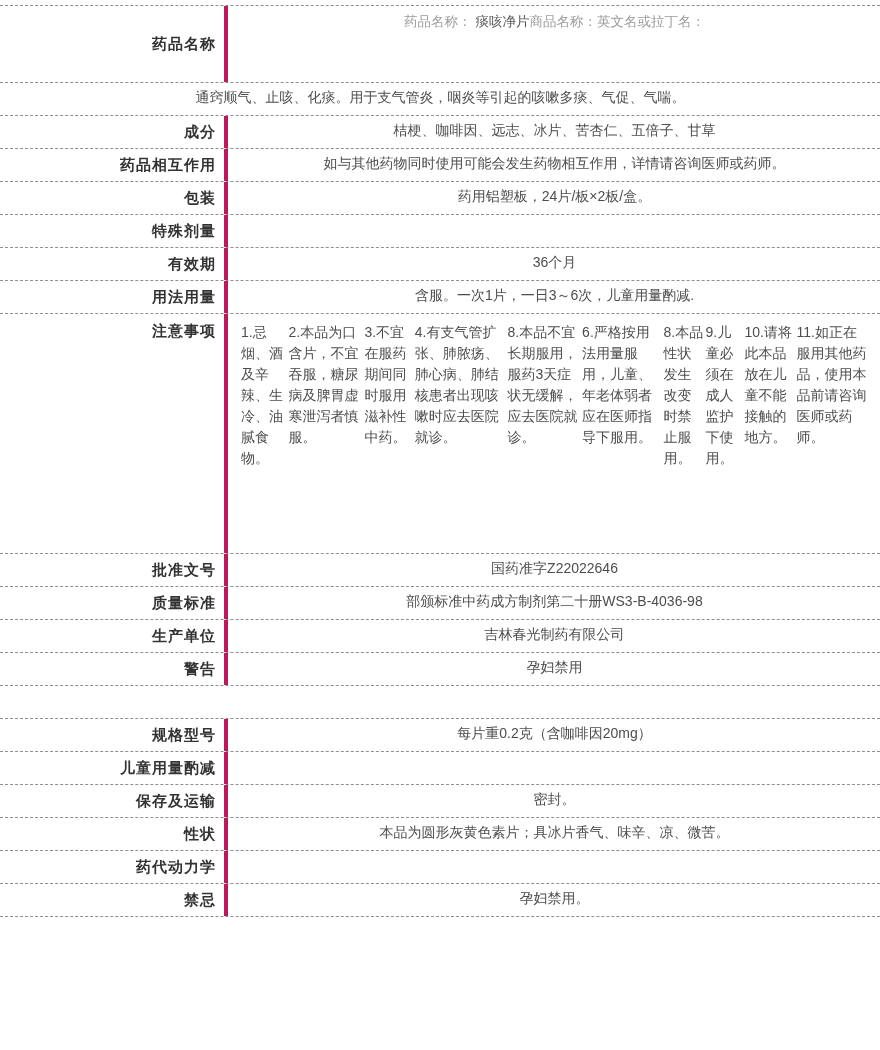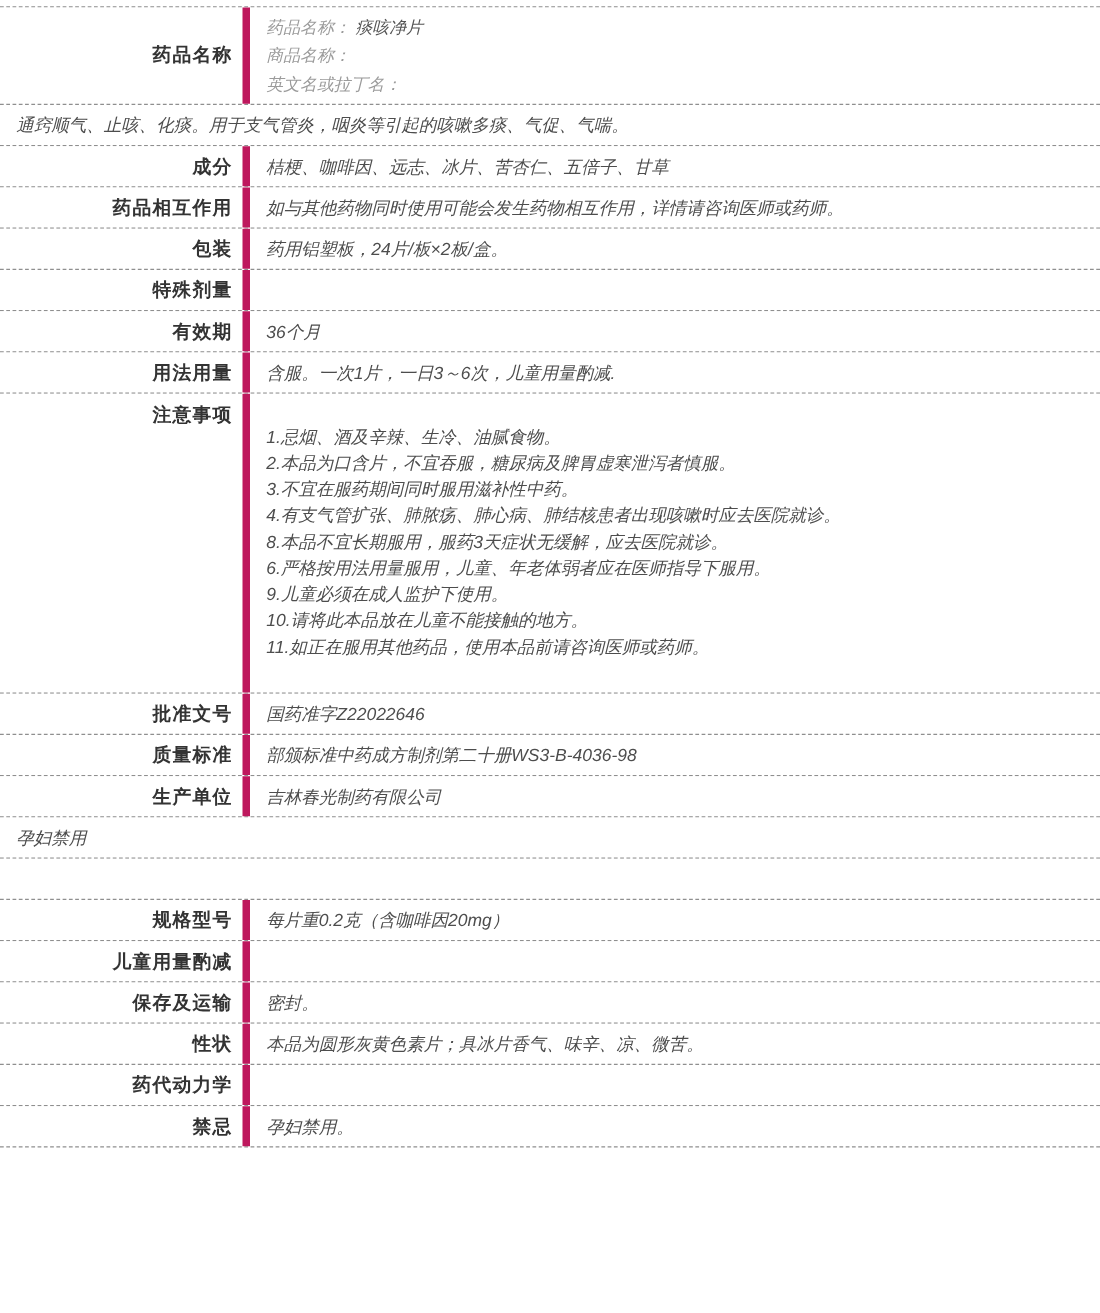--- a/index.html
+++ b/index.html
@@ -17,40 +17,40 @@
   }
   .row {
     display: flex;
     border-bottom: 1px dashed #8f8f8f;
     min-height: 33px;
     background: #ffffff;
   }
   .label-cell {
     flex: 0 0 200px;
     width: 200px;
-    border-right: 6px solid #be185d;
+    border-right: 4px solid #be185d;
     display: flex;
     align-items: center;
     justify-content: flex-end;
     padding: 4px 8px 4px 4px;
     font-size: 15px;
     font-weight: bold;
     color: #333333;
     letter-spacing: 1px;
+    margin-left: 28px;
   }
   .value-cell {
     flex: 1 1 auto;
     display: flex;
-    flex-direction: column;
+    flex-direction: row;
     justify-content: center;
     padding: 4px 12px 4px 13px;
     font-size: 14px;
     color: #4d4d4d;
     line-height: 21px;
-    font-style: italic;
   }
 
   
   .row-name { min-height: 77px; }
   .row-name .value-cell { line-height: 23px; }
   .name-prefix { color: #9b9b9b; font-size: 13.5px; }
   .name-value  { color: #555555; font-size: 13.5px; }
 
   
   .row-notes { min-height: 240px; }
@@ -128,20 +128,21 @@
 
   <div class="row row-notes">
     <div class="label-cell">注意事项</div>
     <div class="value-cell">
         <div class="note-line">1.忌烟、酒及辛辣、生冷、油腻食物。</div>
         <div class="note-line">2.本品为口含片，不宜吞服，糖尿病及脾胃虚寒泄泻者慎服。</div>
         <div class="note-line">3.不宜在服药期间同时服用滋补性中药。</div>
         <div class="note-line">4.有支气管扩张、肺脓疡、肺心病、肺结核患者出现咳嗽时应去医院就诊。</div>
         <div class="note-line">8.本品不宜长期服用，服药3天症状无缓解，应去医院就诊。</div>
         <div class="note-line">6.严格按用法用量服用，儿童、年老体弱者应在医师指导下服用。</div>
+        <div class="note-line">8.本品性状发生改变时禁止服用。</div>
         <div class="note-line">9.儿童必须在成人监护下使用。</div>
         <div class="note-line">10.请将此本品放在儿童不能接触的地方。</div>
         <div class="note-line">11.如正在服用其他药品，使用本品前请咨询医师或药师。</div>
       </div>
   </div>
 
   <div class="row">
     <div class="label-cell">批准文号</div>
     <div class="value-cell">
         <span>国药准字Z22022646</span>
@@ -156,20 +157,21 @@
   </div>
 
   <div class="row">
     <div class="label-cell">生产单位</div>
     <div class="value-cell">
         <span>吉林春光制药有限公司</span>
       </div>
   </div>
 
   <div class="row">
+    <div class="label-cell">警告</div>
     <div class="value-cell">
         <span>孕妇禁用</span>
       </div>
   </div>
 
   <div class="row">
     <div class="value-cell">
         <span></span>
       </div>
   </div>

